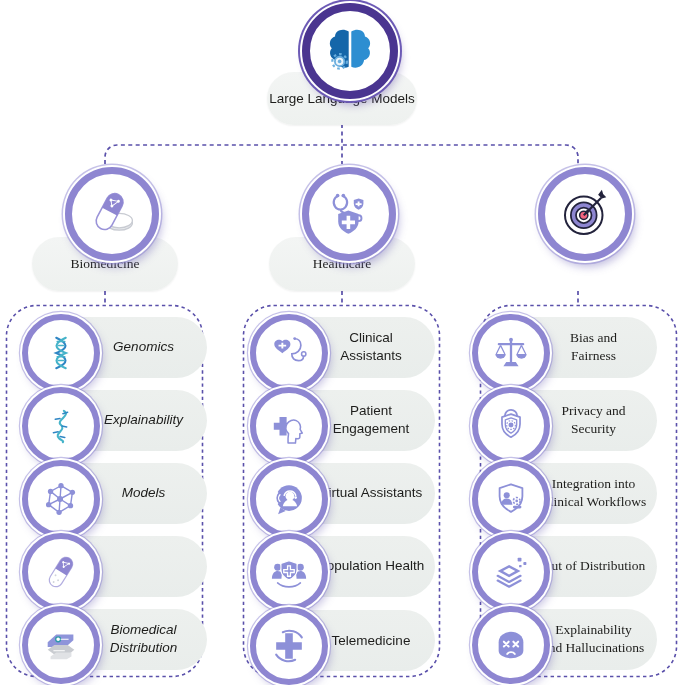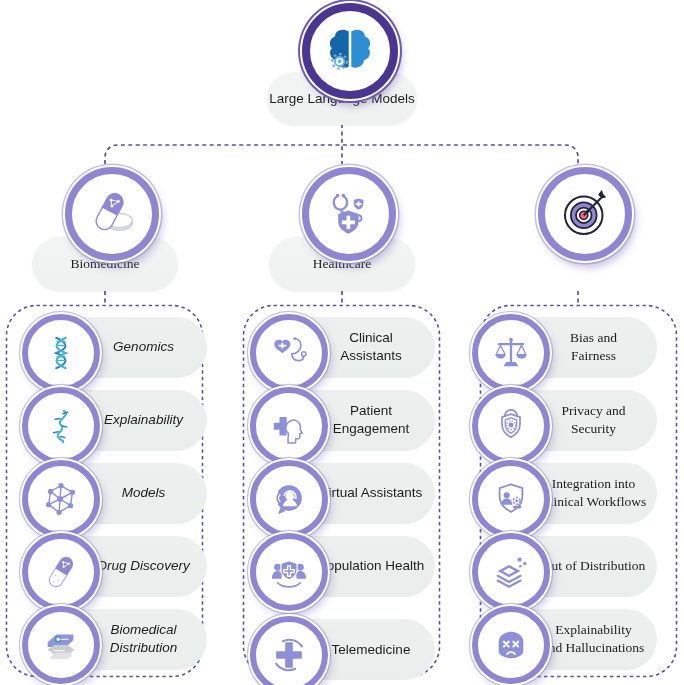--- a/index.html
+++ b/index.html
@@ -169,21 +169,20 @@
             <path d="M16.5 10 L22.5 8 M19.5 14 L16.5 10 M19.5 14 L22.5 8" stroke="#ffffff" stroke-width=".8" fill="none"></path>
             <circle cx="16.5" cy="10" r="1.1" fill="#fff"></circle>
               <circle cx="22.5" cy="8" r="1.1" fill="#fff"></circle>
               <circle cx="19.5" cy="14" r="1.1" fill="#fff"></circle>
             <circle cx="17" cy="26" r="1" fill="#cfd3da"></circle>
               <circle cx="22" cy="29" r="1" fill="#cfd3da"></circle>
               <circle cx="19" cy="33" r="1" fill="#cfd3da"></circle>
           </g>
         </svg>
       </div>
-      <div class="item-label">Drug Discovery</div>
     </div>
 
     <div class="item" style="top:297.5px;">
       <div class="item-pill"></div>
       <div class="badge col-badge">
         <svg class="icon" width="38" height="38" viewBox="0 0 40 40">
           <path d="M6 17 L15 9 H33 V15 L25 22 H6 Z" fill="#8e94da"></path>
           <path d="M6 25 L13 20 H27 L34 25 L28 30 H13 Z" fill="#c9ccd1"></path>
           <path d="M9 32 L15 28 H31 V32 L26 35 H9 Z" fill="#e0e2e5"></path>
           <circle cx="17" cy="14" r="2.6" fill="#ffffff" stroke="#2e9aa8" stroke-width="1.4"></circle>
@@ -249,21 +248,21 @@
           <circle cx="32" cy="15" r="3.6" fill="var(--glyph)"></circle>
           <path d="M38 27 c0 -5.5 -3 -8 -6 -8 c-2 0 -3.5 .8 -4.6 2.2 L28 27 z" fill="var(--glyph)"></path>
           <path d="M20 8 l8.5 3 v6.5 c0 5.5 -4.3 8.8 -8.5 10.8 c-4.2 -2 -8.5 -5.3 -8.5 -10.8 V11 z" fill="var(--glyph)" stroke="#ffffff" stroke-width="1.2"></path>
           <path d="M18.5 13.5 h3 v4 h4 v3 h-4 v4 h-3 v-4 h-4 v-3 h4 z" fill="none" stroke="#ffffff" stroke-width="1.4"></path>
           <path d="M8 31.5 c3.5 3.2 8 4.2 12 4.2 c4 0 8.5 -1 12 -4.2" stroke="var(--glyph)" stroke-width="1.7" fill="none" stroke-linecap="round"></path>
         </svg>
       </div>
       <div class="item-label">Population Health</div>
     </div>
 
-    <div class="item" style="top:308px;">
+    <div class="item" style="top:299px;">
       <div class="item-pill"></div>
       <div class="badge col-badge">
         <svg class="icon" width="38" height="38" viewBox="0 0 40 40">
           <path d="M16 6.5 h8 v9.5 h9.5 v8 H24 V33.5 h-8 V24 H6.5 v-8 H16 z" fill="var(--glyph)"></path>
           <path d="M33.5 11 a16 16 0 0 0 -20 -5.5 M6.5 29 a16 16 0 0 0 20 5.5" stroke="var(--glyph)" stroke-width="2.2" fill="none" stroke-linecap="round"></path>
         </svg>
       </div>
       <div class="item-label">Telemedicine</div>
     </div>
   </div>

